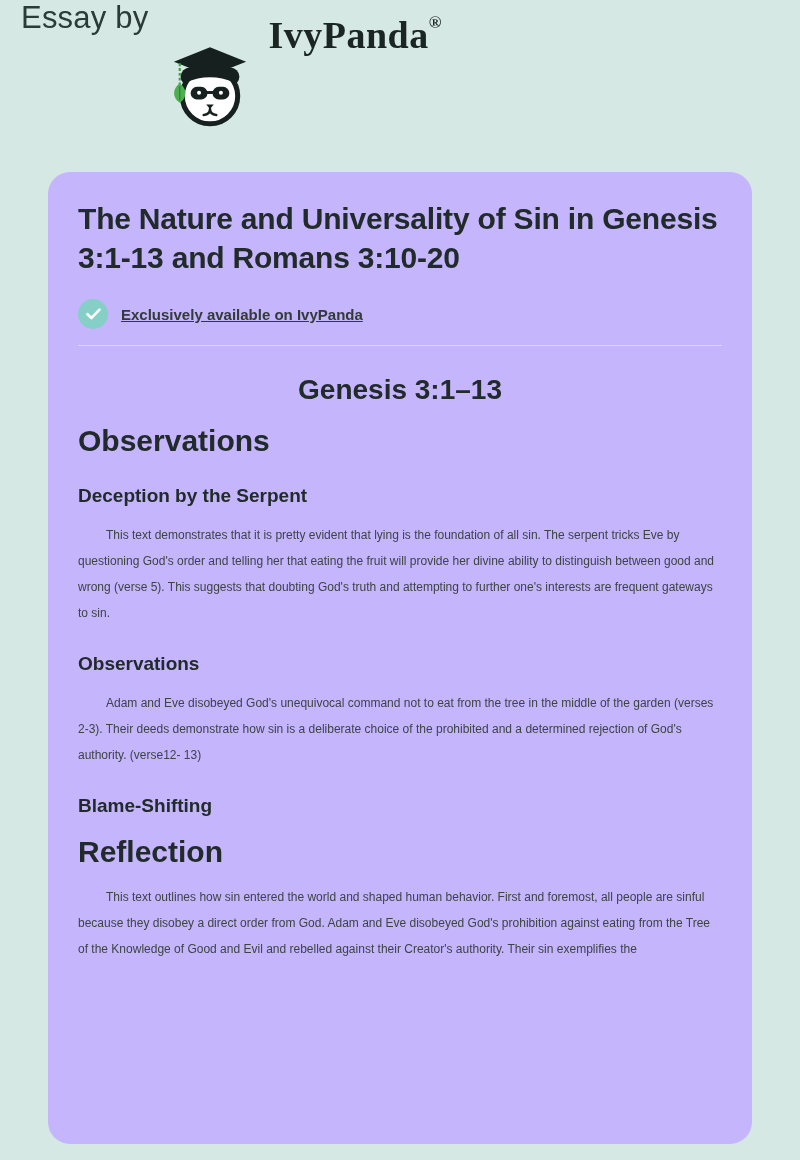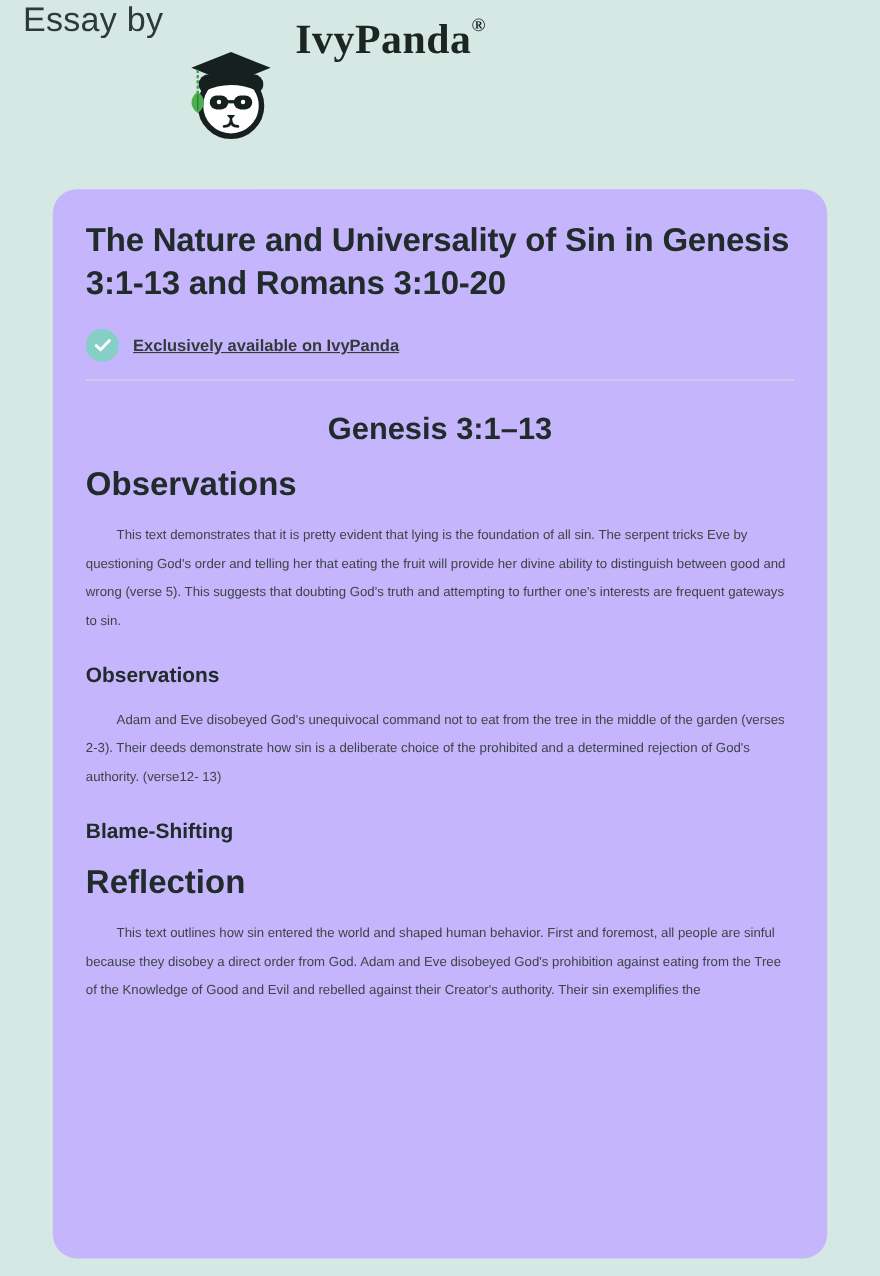--- a/index.html
+++ b/index.html
@@ -165,20 +165,21 @@
     </span>
     <span class="badge-label">Exclusively available on IvyPanda</span>
   </div>
 
   <hr class="divider">
 
   <h2>Genesis 3:1–13</h2>
 
   <h3>Observations</h3>
 
+  <h4>Deception by the Serpent</h4>
 
   <p>This text demonstrates that it is pretty evident that lying is the foundation of all sin. The serpent tricks Eve by questioning God's order and telling her that eating the fruit will provide her divine ability to distinguish between good and wrong (verse 5). This suggests that doubting God's truth and attempting to further one's interests are frequent gateways to sin.</p>
 
   <h4>Observations</h4>
 
   <p>Adam and Eve disobeyed God's unequivocal command not to eat from the tree in the middle of the garden (verses 2-3). Their deeds demonstrate how sin is a deliberate choice of the prohibited and a determined rejection of God's authority. (verse12- 13)</p>
 
   <h4>Blame-Shifting</h4>
 
 

